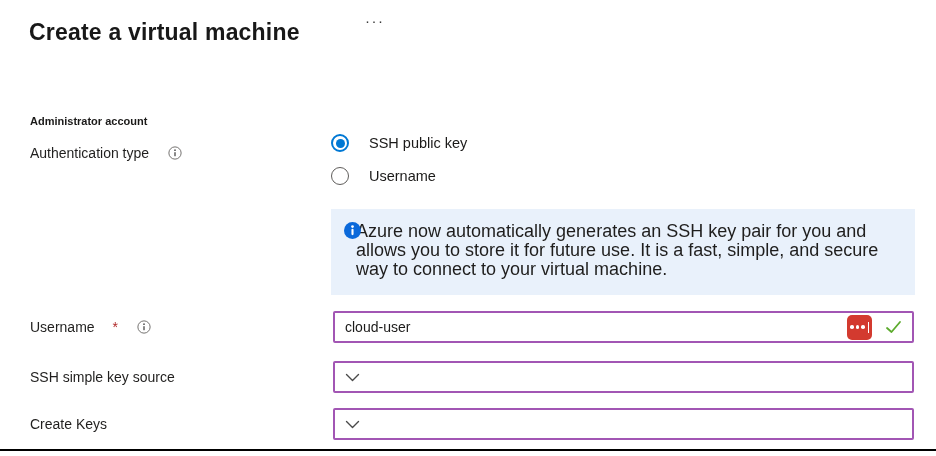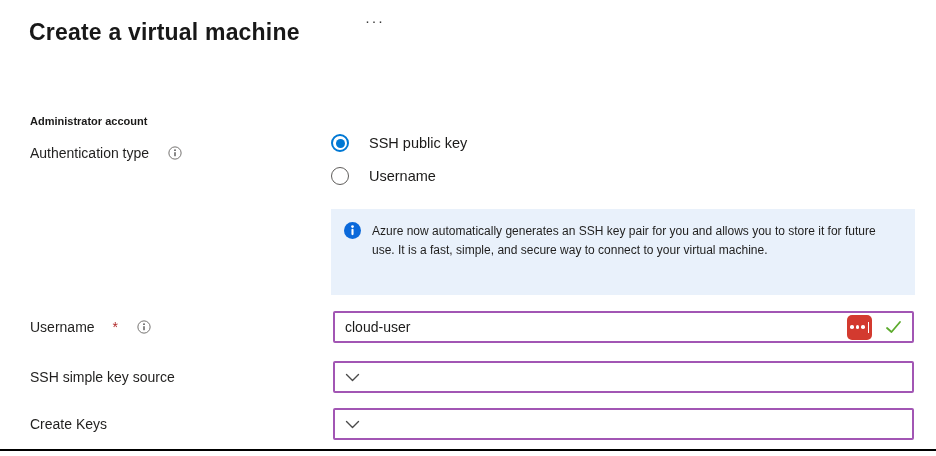--- a/index.html
+++ b/index.html
@@ -46,21 +46,21 @@
   }
   .radio-circle.checked{border:2px solid var(--radio-blue,#0078d4)}
   .radio-circle.checked::after{
     content:"";width:9px;height:9px;border-radius:50%;
     background:var(--radio-blue,#0078d4);
   }
 
   .info-box{
     position:absolute;left:331px;top:209px;width:584px;height:86px;
     background:var(--info-bg,#e9f1fb);box-sizing:border-box;
-    padding:13px 28px 0 41px;font-size:12px;line-height:19px;color:#1f1e1d;
+    padding:13px 28px 0 25px;font-size:18px;line-height:19px;color:#1f1e1d;
   }
   .blue-info{position:absolute;left:13px;top:13px}
   .blue-info svg{display:block}
 
   .field{
     position:absolute;left:333px;width:581px;height:32px;box-sizing:border-box;
     border:2px solid var(--accent-purple,#a256b4);border-radius:2px;background:#fff;
     display:flex;align-items:center;font-size:14px;padding:0 10px;color:#1b1a19;
   }
   .username-field{top:311px}

